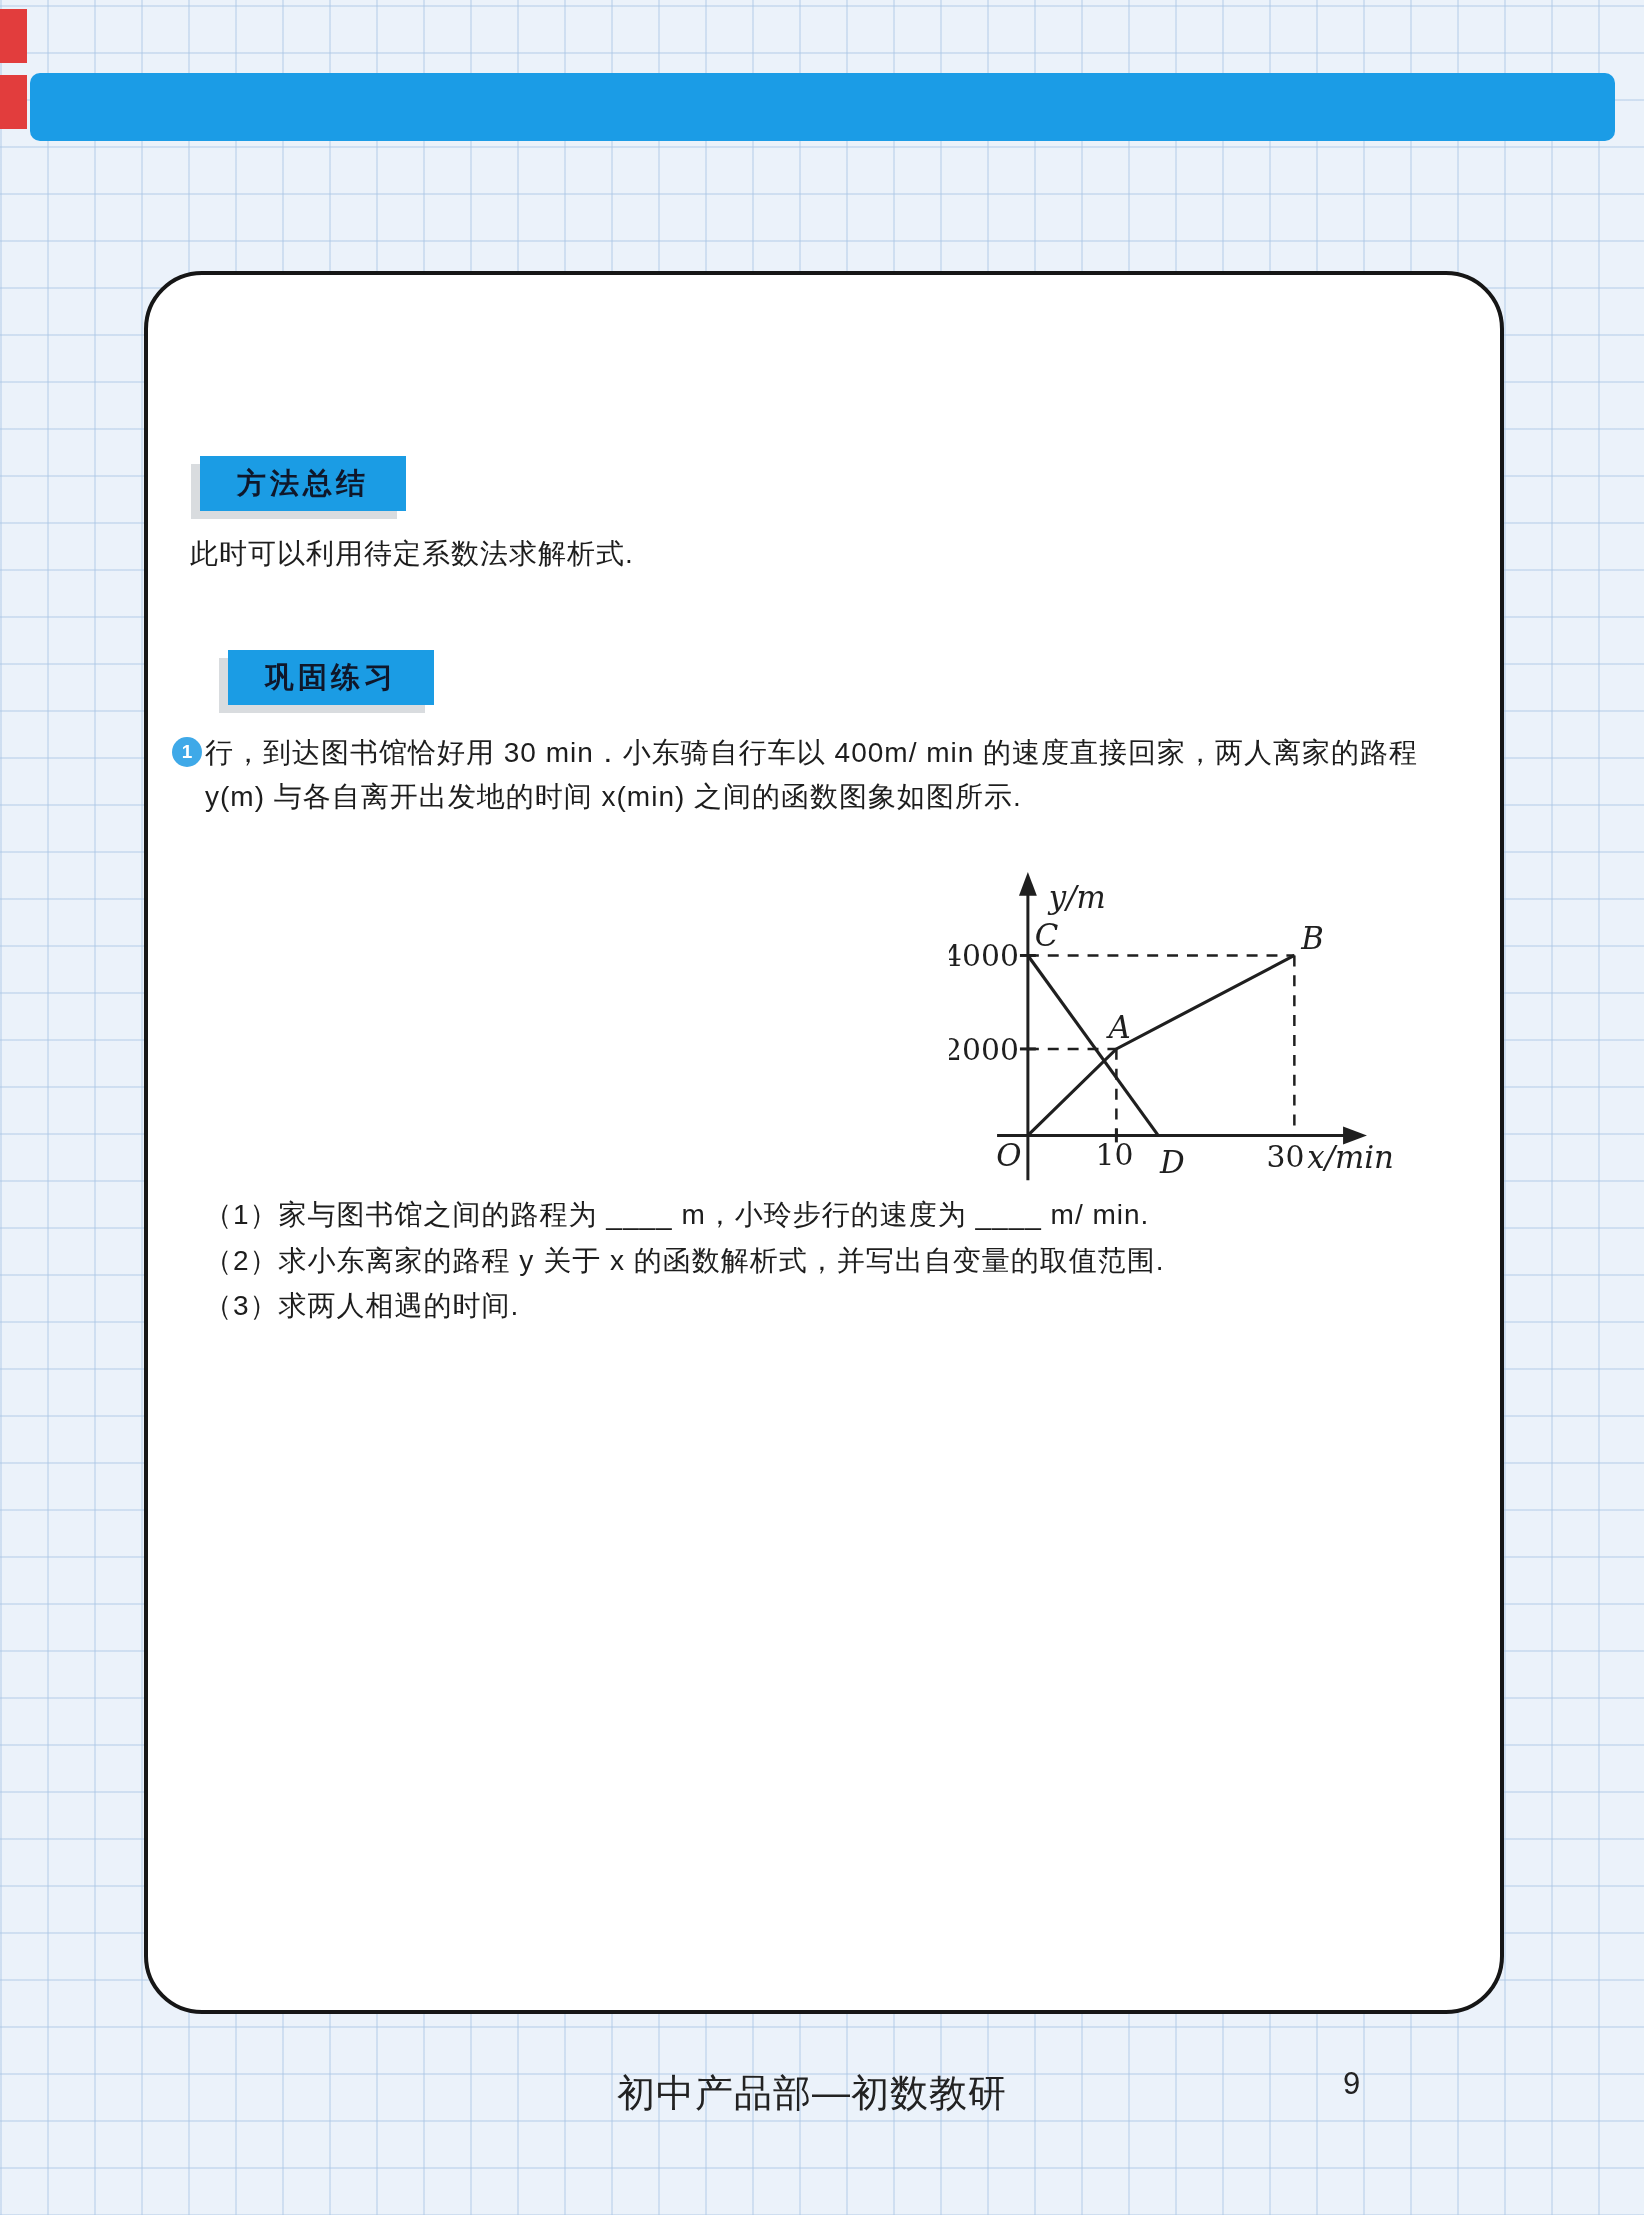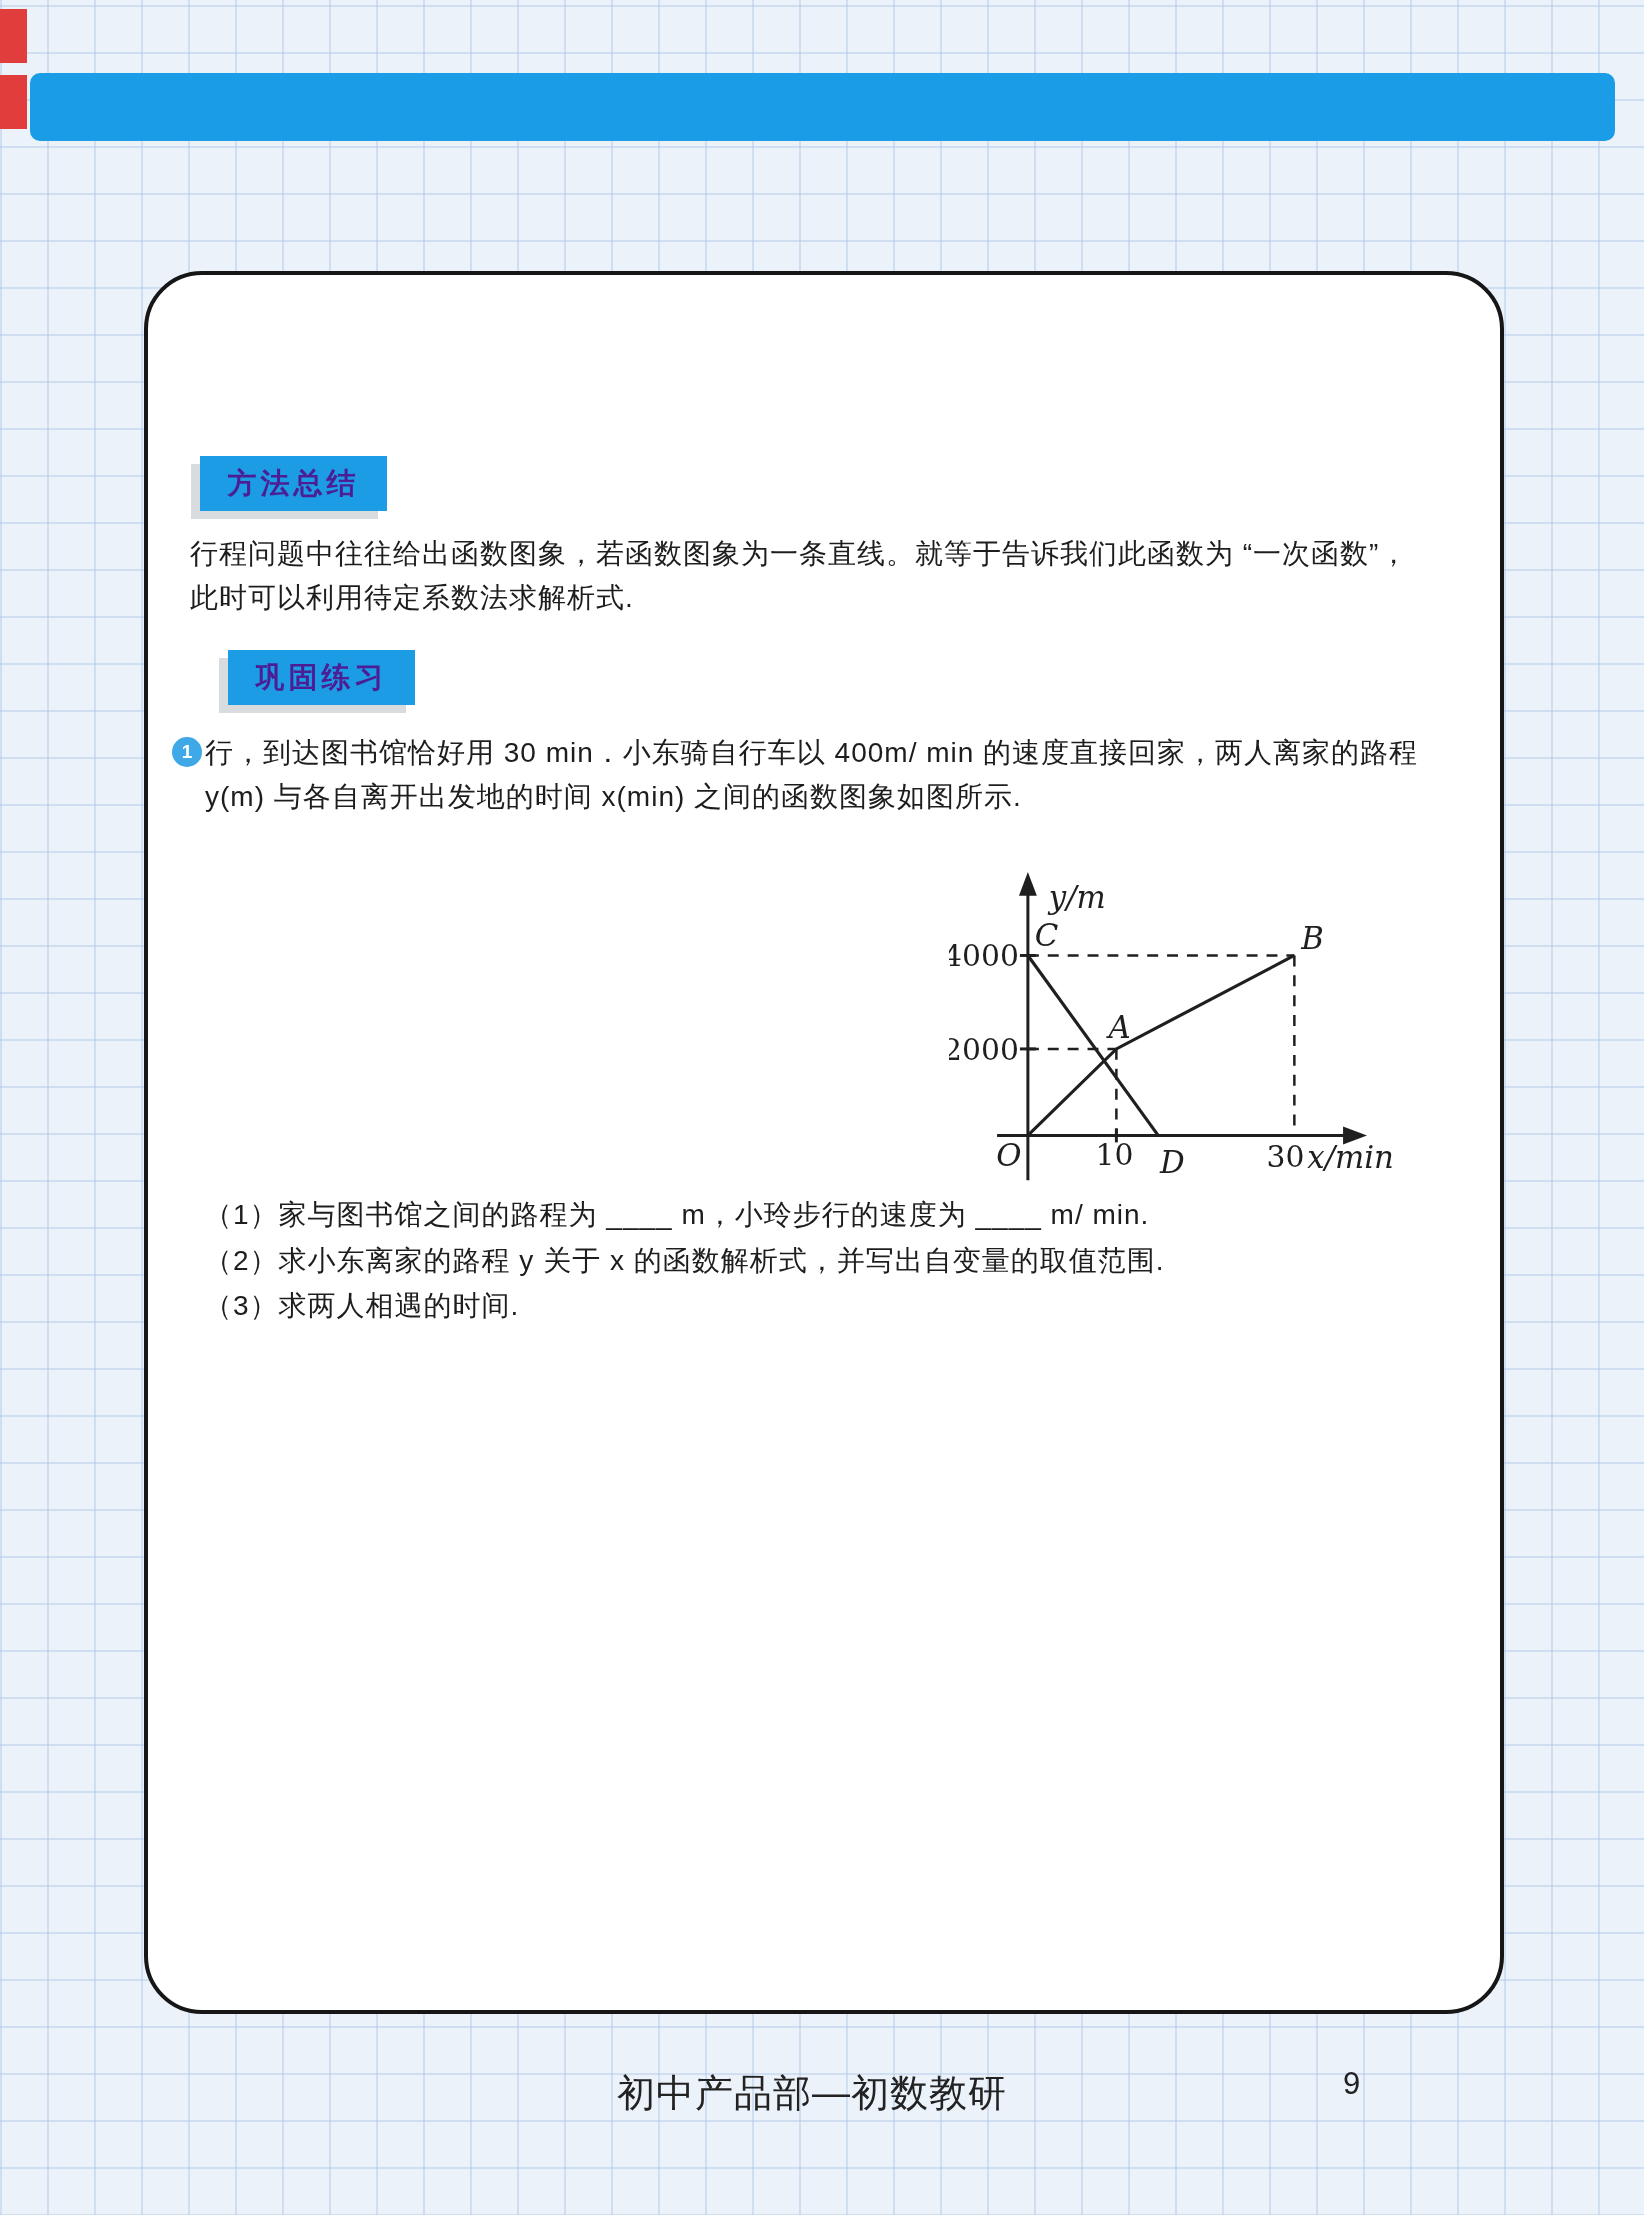--- a/index.html
+++ b/index.html
@@ -18,24 +18,24 @@
   .header-bar{position:absolute;left:30px;top:73px;width:1585px;height:68px;background:#1b9ce6;border-radius:10px;}
   .card{
     position:absolute;left:144px;top:271px;width:1360px;height:1743px;
     background:#ffffff;border:4px solid #161616;border-radius:58px;box-sizing:border-box;
   }
   .module-title{
     position:absolute;left:36px;top:58px;
     font-size:56px;font-weight:bold;color:#29a4e9;letter-spacing:3px;
   }
   .badge{
-    position:absolute;left:52px;width:187px;height:55px;background:#1b9ce4;
+    position:absolute;left:52px;width:206px;height:55px;background:#1b9ce4;
     box-shadow:-9px 8px 0 0 #d9dcdf;
     display:flex;align-items:center;justify-content:center;
-    color:#4c1d95;font-size:29px;font-weight:bold;letter-spacing:4px;
+    color:#0f172a;font-size:29px;font-weight:bold;letter-spacing:4px;
   }
   .badge1{top:181px;}
   .badge2{top:375px;margin-left:28px;}
   .method-text{position:absolute;left:42px;top:257px;width:1254px;font-size:28px;line-height:44px;letter-spacing:1px;}
   .problem-circle{
     position:absolute;left:24px;top:462px;width:30px;height:30px;border-radius:50%;
     background:#3fa9e8;color:#fff;font-size:19px;font-weight:bold;
     display:flex;align-items:center;justify-content:center;
   }
   .problem-text{position:absolute;left:57px;top:456px;width:1294px;font-size:28px;line-height:44px;letter-spacing:1px;}
@@ -60,21 +60,20 @@
   <div class="red-sq r2"></div>
 
   <div class="header-bar"></div>
 
   <div class="card">
 
 
     <div class="badge badge1">方法总结</div>
 
     <div class="method-text">
-      <div>行程问题中往往给出函数图象，若函数图象为一条直线。就等于告诉我们此函数为 “一次函数”，</div>
       <div>此时可以利用待定系数法求解析式.</div>
     </div>
 
     <div class="badge badge2">巩固练习</div>
 
     <div class="problem-circle">1</div>
 
     <div class="problem-text">
       <div>行，到达图书馆恰好用 30 min．小东骑自行车以 400m/ min 的速度直接回家，两人离家的路程</div>
       <div>y(m) 与各自离开出发地的时间 x(min) 之间的函数图象如图所示.</div>

